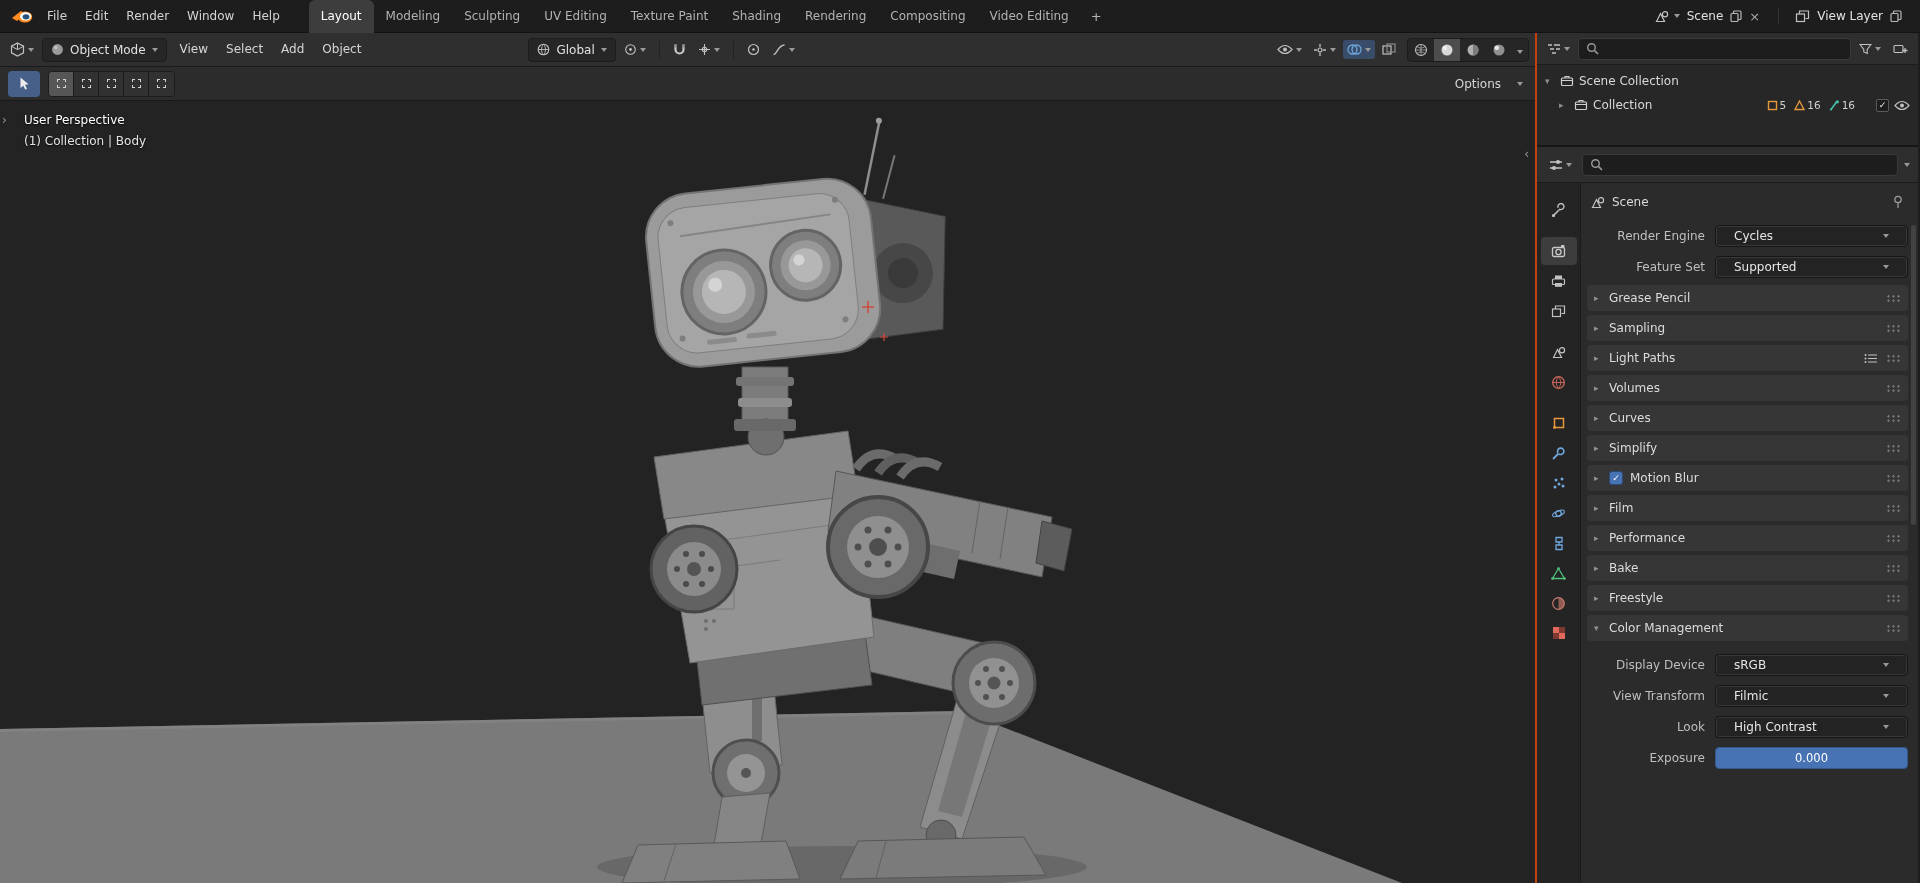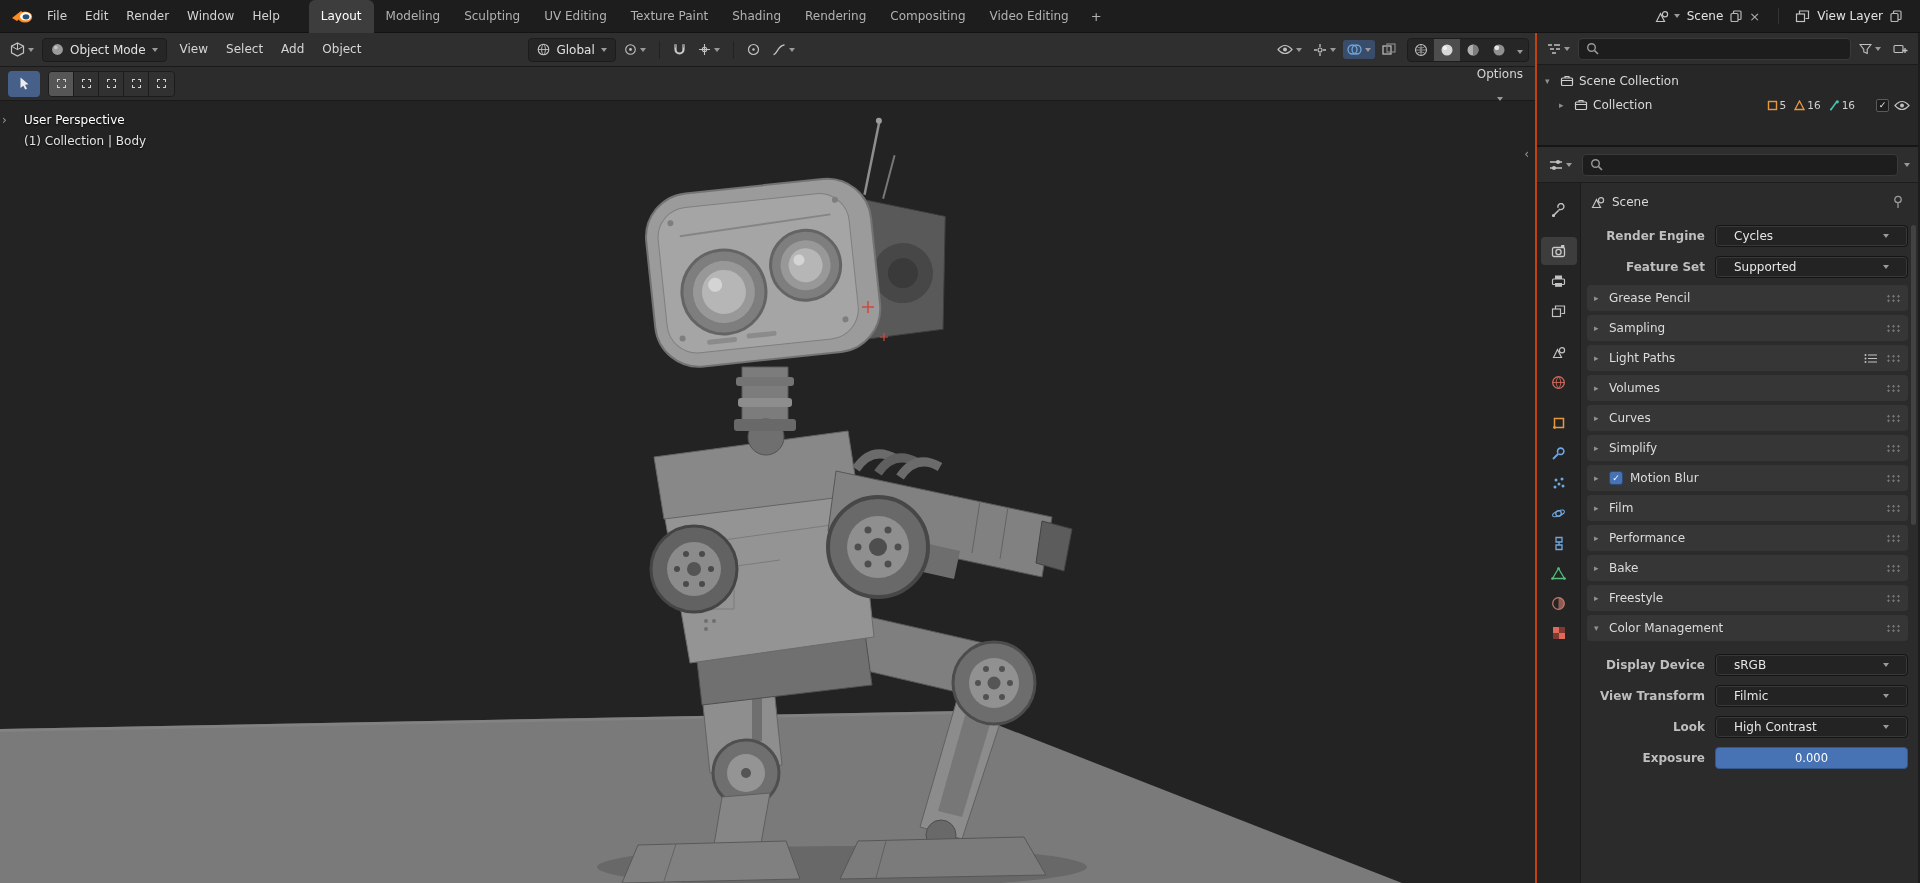--- a/index.html
+++ b/index.html
@@ -44,21 +44,21 @@
   .shade-seg.active { background:#4d4d4d; }
   .shade-chev { padding:0 5px; }
 
   #toolbar2 { height:34px; background:#2c2c2c; border-bottom:1px solid #191919; display:flex; align-items:center; padding:0 8px; }
   .tool-active { width:32px; height:26px; border-radius:4px; background:#47608a; display:flex; align-items:center; justify-content:center; }
   .mode-group { display:flex; margin-left:8px; background:#2a2a2a; border:1px solid #1c1c1c; border-radius:4px; overflow:hidden; }
   .mode-btn { width:25px; height:24px; display:flex; align-items:center; justify-content:center; border-right:1px solid #1c1c1c; background:#313131; }
   .mode-btn:last-child { border-right:none; }
   .mode-btn.active { background:#565656; }
   .mode-glyph { width:9px; height:9px; border:1px dashed #d2d2d2; display:inline-block; }
-  .t2-right { margin-left:auto; display:flex; align-items:center; gap:16px; color:#d5d5d5; padding-right:4px;flex-direction:column; }
+  .t2-right { margin-left:auto; display:flex; align-items:center; gap:16px; color:#d5d5d5; padding-right:4px; }
 
   #canvas { position:relative; flex:1; background:#232323; overflow:hidden; }
   #canvas svg.scene-svg { position:absolute; inset:0; }
   .overlay-text { position:absolute; left:24px; text-shadow:0 1px 2px rgba(0,0,0,.85); }
   .overlay-text.l1 { top:12px; color:#ffffff; }
   .overlay-text.l2 { top:33px; color:#e3e3e3; }
   .edge-chev { position:absolute; color:#9a9a9a; font-size:12px; }
   .edge-chev.left { left:2px; top:12px; }
   .edge-chev.right { right:6px; top:46px; }
 
@@ -82,21 +82,21 @@
   .prop-main { flex:1; display:flex; min-height:0; }
   #tab-strip { width:44px; background:#242424; border-right:1px solid #1a1a1a; padding-top:12px; display:flex; flex-direction:column; align-items:center; }
   .ptab { width:36px; height:28px; display:flex; align-items:center; justify-content:center; border-radius:4px; margin:1px 0; }
   .ptab.active { background:#3d3d3d; }
   .ptab.gap { margin-top:12px; }
   .prop-content { flex:1; padding:6px 0 0 6px; background:#2b2b2b; position:relative; overflow:hidden; }
   .breadcrumb { display:flex; align-items:center; gap:7px; height:26px; padding:0 4px; color:#dadada; }
   .breadcrumb .pin { margin-left:auto; margin-right:10px; }
   #prop-fields { margin-top:8px; }
   .prop-row { display:flex; align-items:center; height:26px; margin:5px 0; }
-  .prop-label { width:128px; text-align:right; padding-right:10px; color:#bfbfbf; flex:none;font-weight:bold; }
+  .prop-label { width:128px; text-align:right; padding-right:10px; color:#bfbfbf; flex:none; }
   .prop-select { flex:1; display:flex; align-items:center; background:#232323; border:1px solid #151515; box-shadow:inset 0 0 0 1px #383838; border-radius:4px; height:22px; padding:0 18px; color:#e6e6e6; margin-right:10px; }
   .prop-select .tri-down { margin-left:auto; }
   #panel-list { margin-top:4px; padding-right:10px; }
   .panel-header { display:flex; align-items:center; height:26px; background:#363636; border-radius:4px; margin:4px 0; padding:0 7px; color:#dcdcdc; }
   .panel-chev { width:15px; color:#929292; font-size:9px; }
   .cbox { width:14px; height:14px; background:#4772b3; border:1px solid #2d4a77; border-radius:3px; color:#fff; font-size:9px; display:flex; align-items:center; justify-content:center; margin-right:7px; }
   .panel-right { margin-left:auto; display:flex; align-items:center; gap:8px; }
   .grip { width:15px; height:9px; background-image:radial-gradient(circle,#8a8a8a 1px,transparent 1.3px); background-size:5px 4.5px; opacity:.75; }
   .panel-body { padding:2px 0; }
   .panel-body .prop-select, .panel-body .slider { margin-right:0; }

